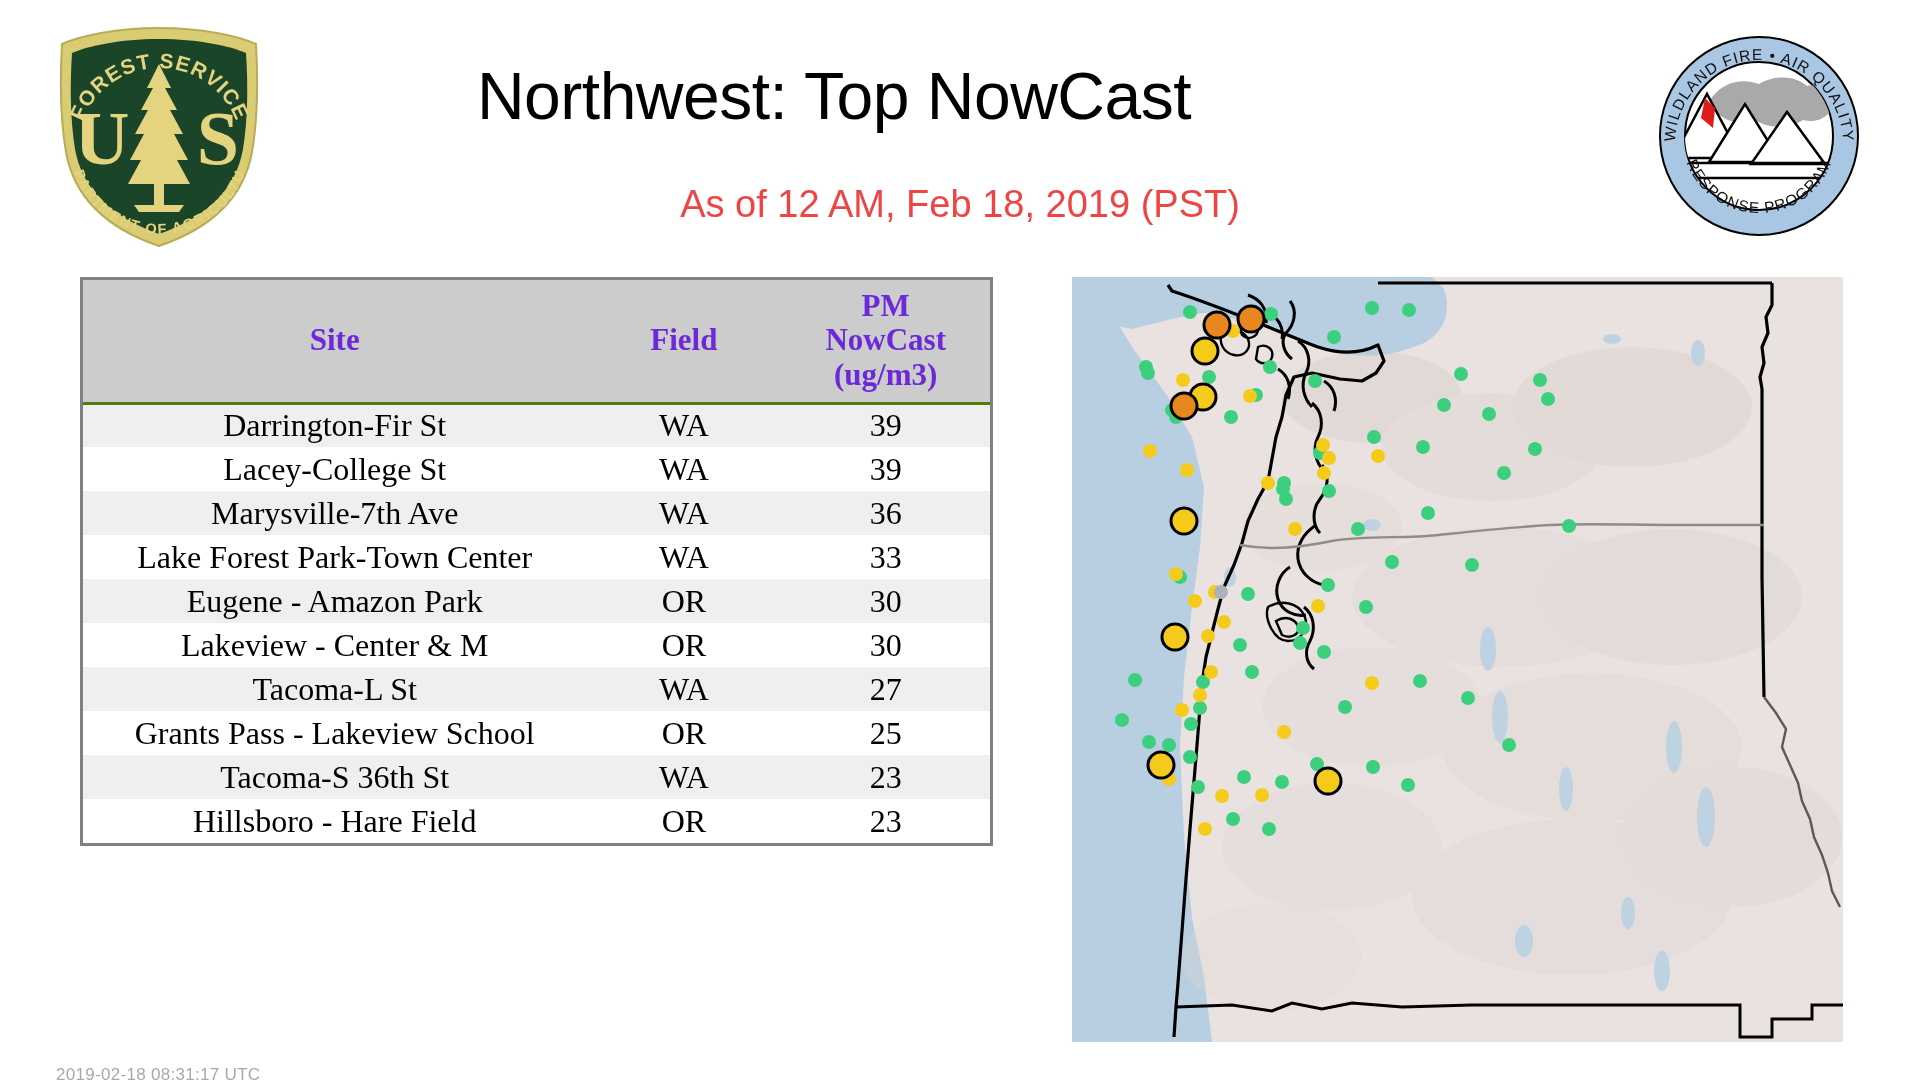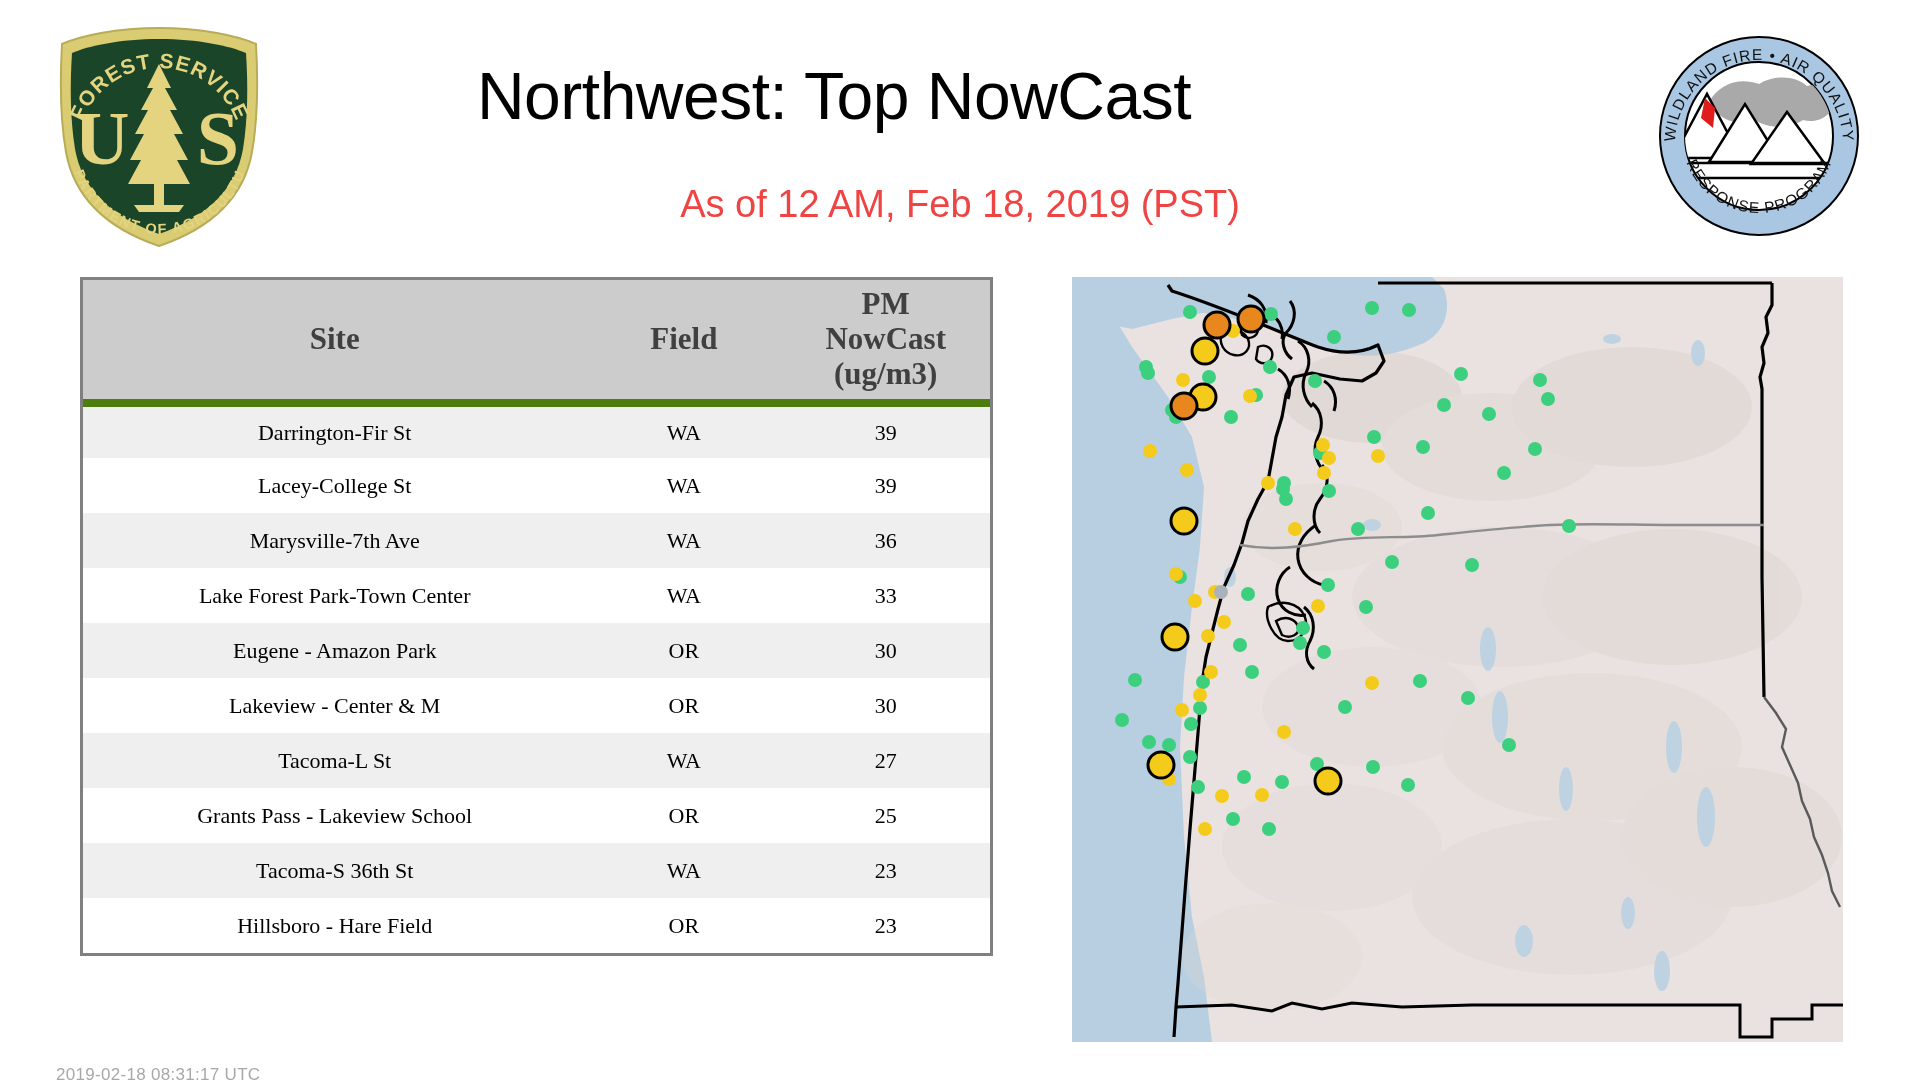--- a/index.html
+++ b/index.html
@@ -67,37 +67,37 @@
     border-collapse: collapse;
     font-family: "Liberation Serif", serif;
   }
   #nowcast-table thead tr {
     background: #cccccc;
   }
   #nowcast-table thead th {
     font-family: "Liberation Serif", serif;
     font-weight: bold;
     font-size: 31px;
-    color: #404040;
+    color: #6d28d9;
     padding: 0;
     height: 123px;
     vertical-align: middle;
-    border-bottom: 8px solid #4d7c0f;
+    border-bottom: 3px solid #4d7c0f;
     line-height: 1.12;
   }
   #nowcast-table th.col-site   { width: 55.5%; margin-left: 33px; }
   #nowcast-table th.col-state  { width: 21.5%; }
   #nowcast-table th.col-value  { width: 23.0%; }
   #nowcast-table tbody td {
     font-family: "Liberation Serif", serif;
     font-weight: 400;
-    font-size: 22px;
+    font-size: 32px;
     color: #000000;
     text-align: center;
-    height: 55px;
+    height: 44px;
     padding: 0 2px;
     vertical-align: middle;
   }
   #nowcast-table tbody tr.odd  { background: #efefef; }
   #nowcast-table tbody tr.even { background: #ffffff; }
 
   
   #footer-stamp {
     position: absolute;
     left: 56px; top: 1027px;

